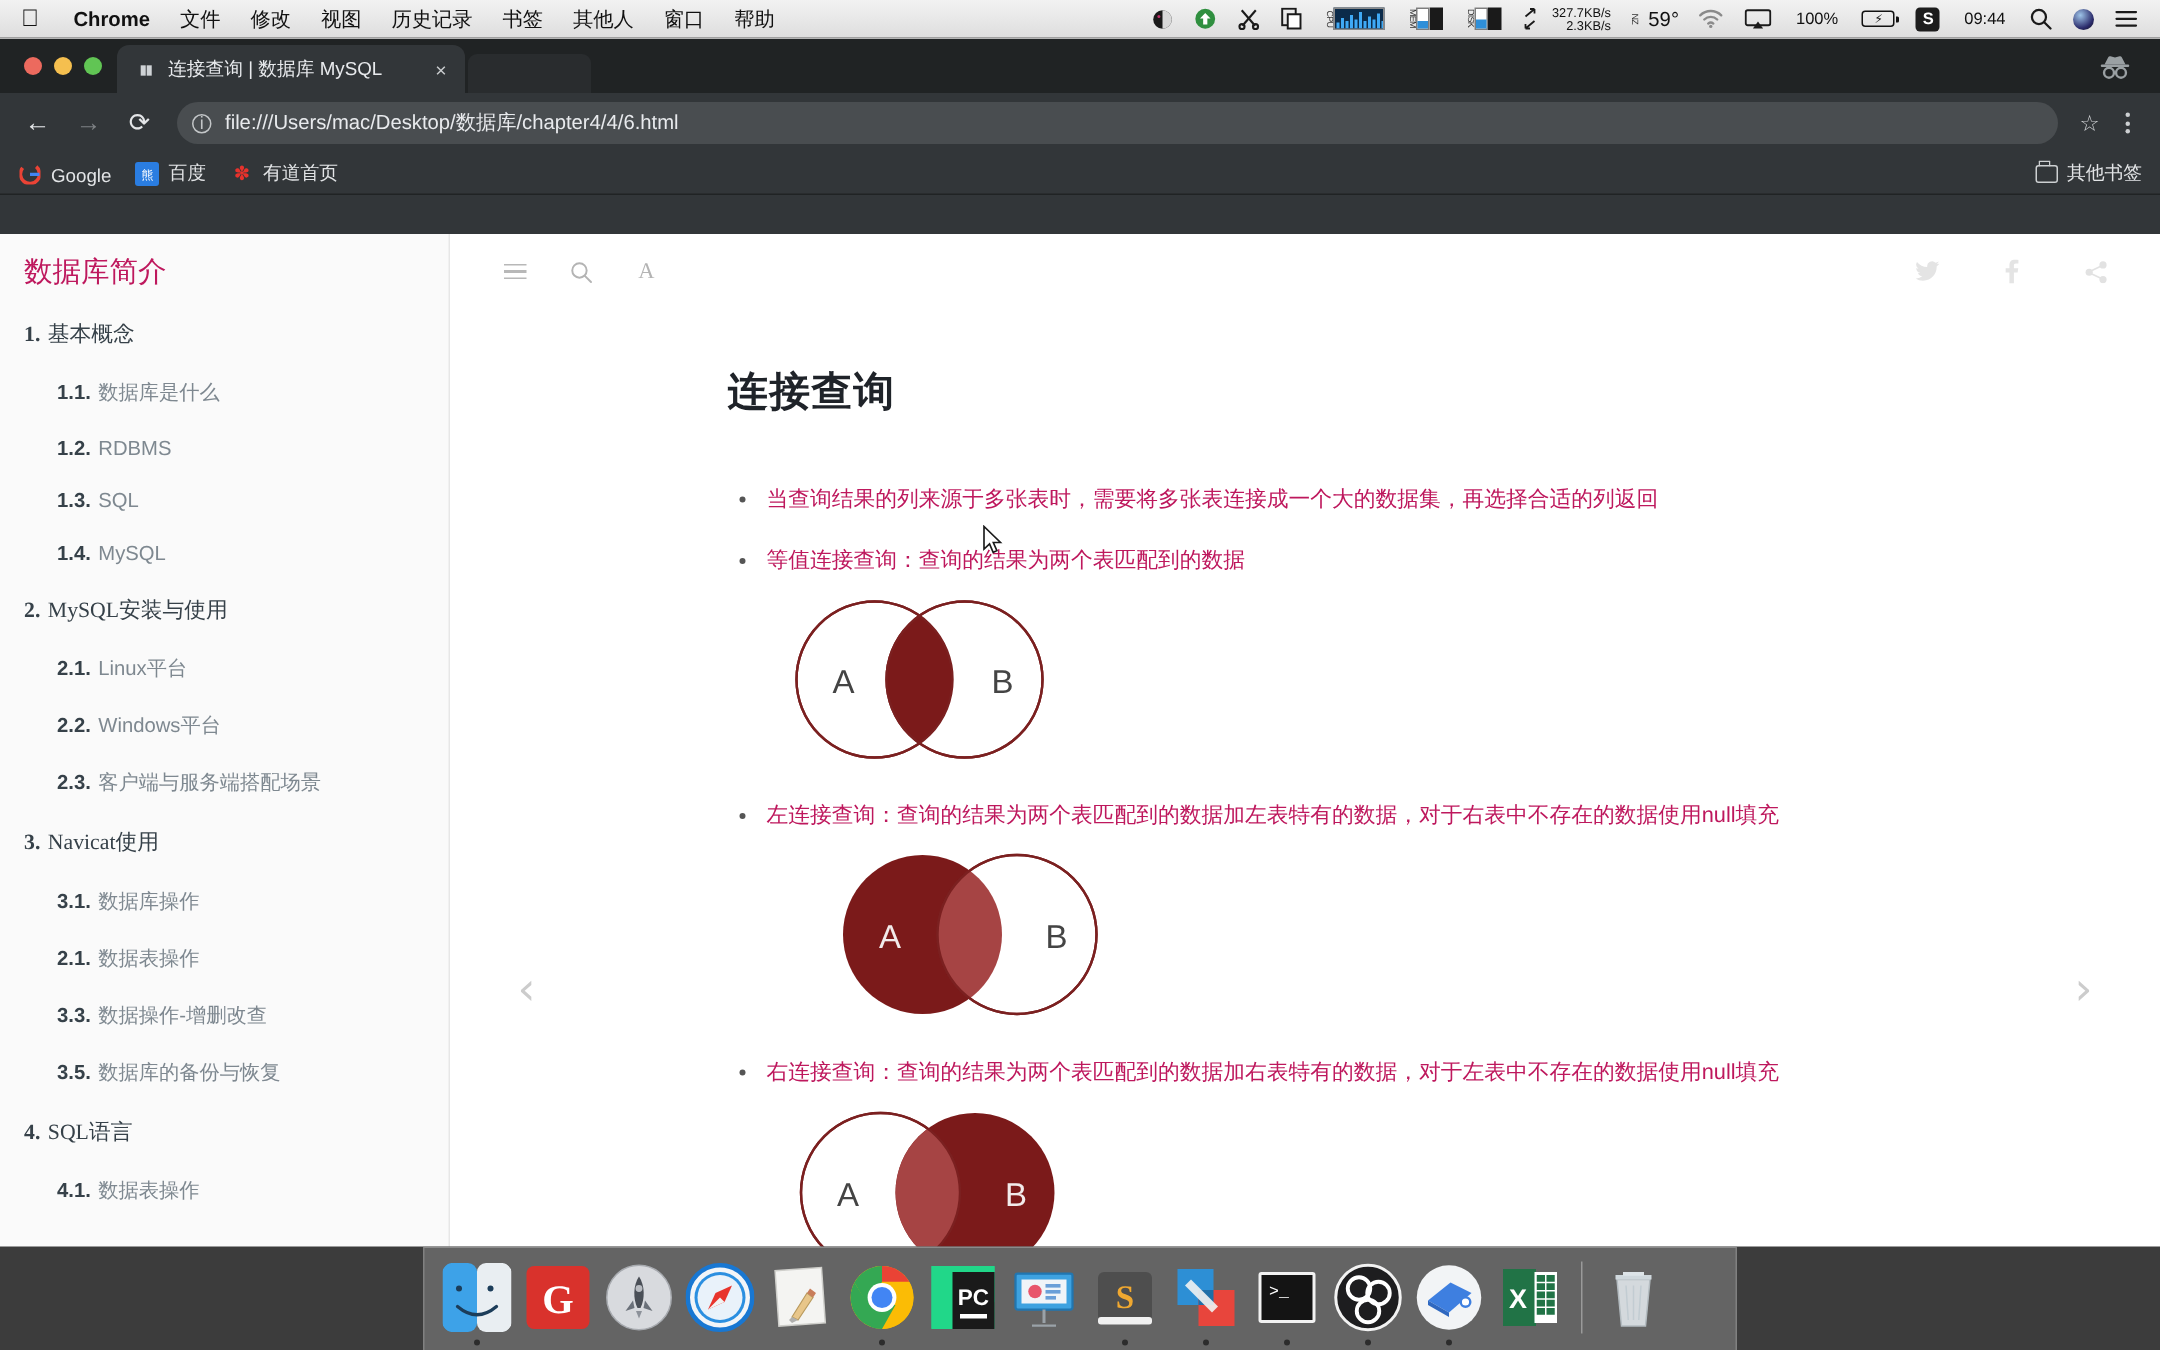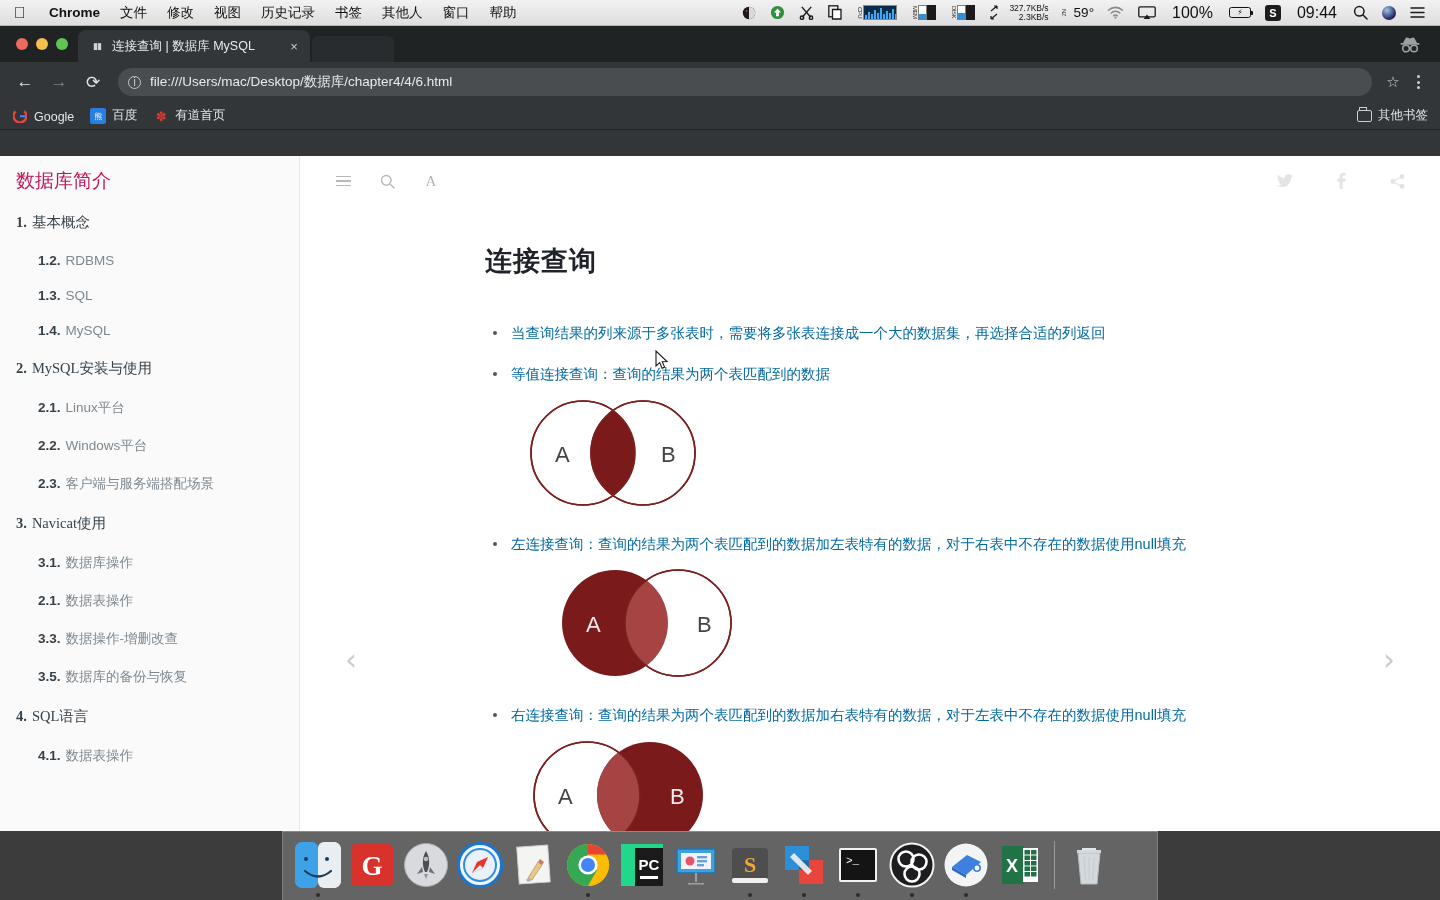--- a/index.html
+++ b/index.html
@@ -17,21 +17,21 @@
     border-bottom: 1px solid #b4b4b4;
     display: flex; align-items: center; font-size: 13.5px; color: #111;
     z-index: 50;
   }
   .mb-apple { padding: 0 13px 0 14px; font-size: 16px; line-height: 1; }
   .mb-item { padding: 0 10px; white-space: nowrap; }
   .mb-item.bold { font-weight: bold; }
   .mb-right { margin-left: auto; display: flex; align-items: center; padding-right: 8px; gap: 0px; }
   .mb-ic { padding: 0 7px; display: flex; align-items: center; justify-content: center; height: 26px; }
   .mb-net { font-size: 8.5px; line-height: 9px; text-align: right; padding: 0 4px 0 2px; }
-  .mb-clock { padding: 0 9px; font-size: 16px; }
+  .mb-clock { padding: 0 9px; font-size: 11px; }
   .mb-temp { padding: 0 6px 0 0px; font-size: 13.5px; }
   .minichart {
     width: 34px; height: 15px; background: #0b2b4a;
     border: 1px solid #8a8a8a; position: relative; overflow: hidden;
   }
   .minichart i { position:absolute; bottom:0; width:2px; background:#3fa9f5; display:block; }
   .vbar { width: 9px; height: 15px; border: 1px solid #7d7d7d; background:#fff; position: relative; }
   .vbar i { position:absolute; bottom:0; left:0; right:0; background:#2f8fd8; }
   .blkbar { width: 9px; height: 15px; background: #1a1a1a; }
   .vlabel { font-size: 6px; writing-mode: vertical-rl; line-height:7px; letter-spacing:-0.5px; color:#333;}
@@ -99,21 +99,21 @@
   .c-toolbar { height: 42px; display:flex; align-items:center; padding: 8px 28px 0 28px; }
   .ct-ic { width:30px;height:28px; display:flex;align-items:center;justify-content:center; color:#b4b4b4; margin-right:14px;}
   .ct-right { margin-left:auto; display:flex; align-items:center; }
   .ct-right .ct-ic { color:#e2e2e2; margin-right:0; margin-left:26px; }
   .hamb { display:flex; flex-direction:column; gap:3px; }
   .hamb b { width:15px;height:1.6px;background:#b8b8b8;display:block;}
 
   .article { padding: 45px 200px 0 185px; max-width: 1140px; }
   .art-h1 { font-size: 27px; font-weight: bold; color:#1f2329; margin-bottom: 42px; letter-spacing:1px;}
   ul.bl { list-style: none; }
-  ul.bl > li { position:relative; padding-left: 26px; margin-bottom: 16px; font-size:14.5px; color:#0369a1; line-height:1.75; }
+  ul.bl > li { position:relative; padding-left: 26px; margin-bottom: 16px; font-size:14.5px; color:#be185d; line-height:1.75; }
   ul.bl > li:before { content:''; position:absolute; left:8px; top:10px; width:4px;height:4px;border-radius:50%; background:#555;}
   .venn-wrap { margin: 10px 0 24px 10px; }
 
   
   svg.venn { display:block; }
 
   .nav-arrow {
     position:absolute; top:488px; color:#ccc; font-size:30px; width:30px; height:30px;
     display:flex; align-items:center; justify-content:center; font-family:"DejaVu Sans", sans-serif;
   }
@@ -340,20 +340,21 @@
         <span class="folder-ic"></span>
         <span>其他书签</span>
       </div>
     </div>
 
     <div class="page">
 
       <div class="sidebar">
         <div class="sb-title">数据库简介</div>
         <div class="sb-l1"><span class="sb-num">1.</span><span>基本概念</span></div>
+        <div class="sb-l2"><span class="sb-num">1.1.</span><span>数据库是什么</span></div>
         <div class="sb-l2"><span class="sb-num">1.2.</span><span>RDBMS</span></div>
         <div class="sb-l2"><span class="sb-num">1.3.</span><span>SQL</span></div>
         <div class="sb-l2"><span class="sb-num">1.4.</span><span>MySQL</span></div>
         <div class="sb-l1"><span class="sb-num">2.</span><span>MySQL安装与使用</span></div>
         <div class="sb-l2"><span class="sb-num">2.1.</span><span>Linux平台</span></div>
         <div class="sb-l2"><span class="sb-num">2.2.</span><span>Windows平台</span></div>
         <div class="sb-l2"><span class="sb-num">2.3.</span><span>客户端与服务端搭配场景</span></div>
         <div class="sb-l1"><span class="sb-num">3.</span><span>Navicat使用</span></div>
         <div class="sb-l2"><span class="sb-num">3.1.</span><span>数据库操作</span></div>
         <div class="sb-l2"><span class="sb-num">2.1.</span><span>数据表操作</span></div>

